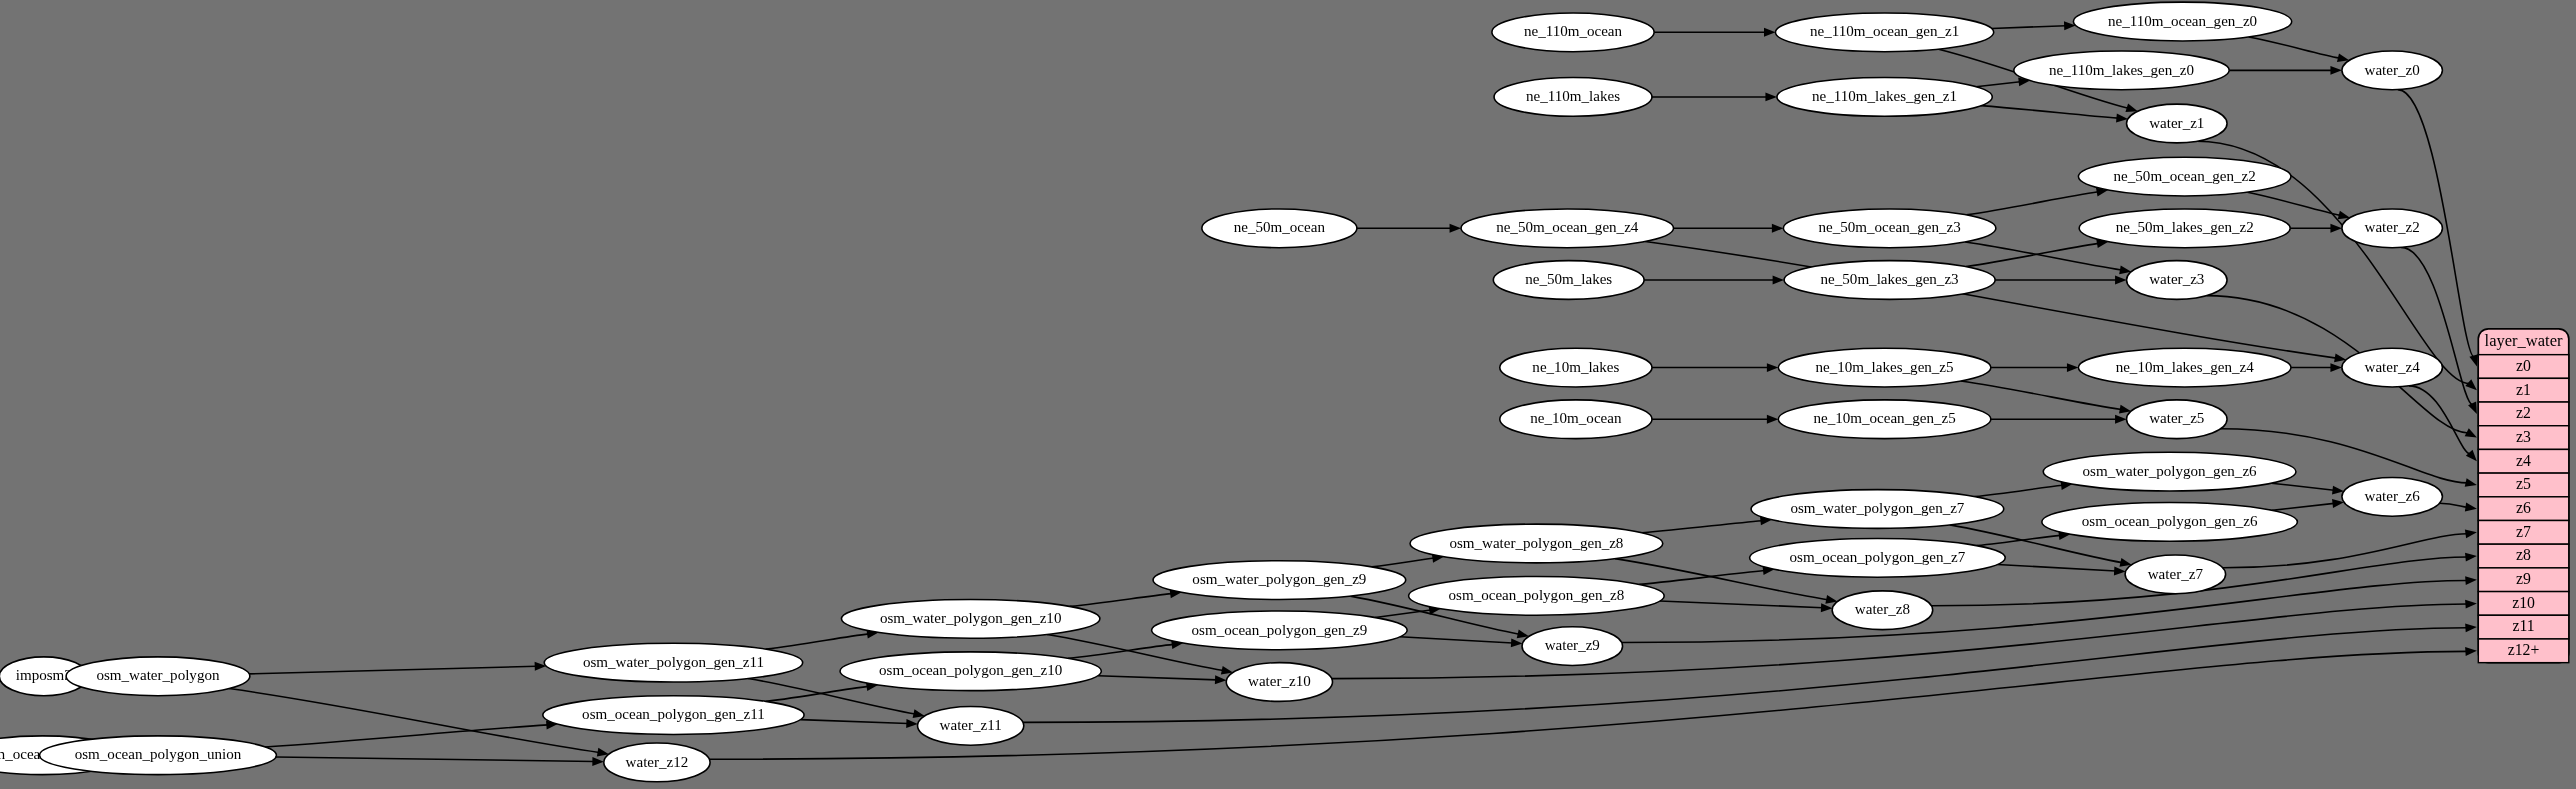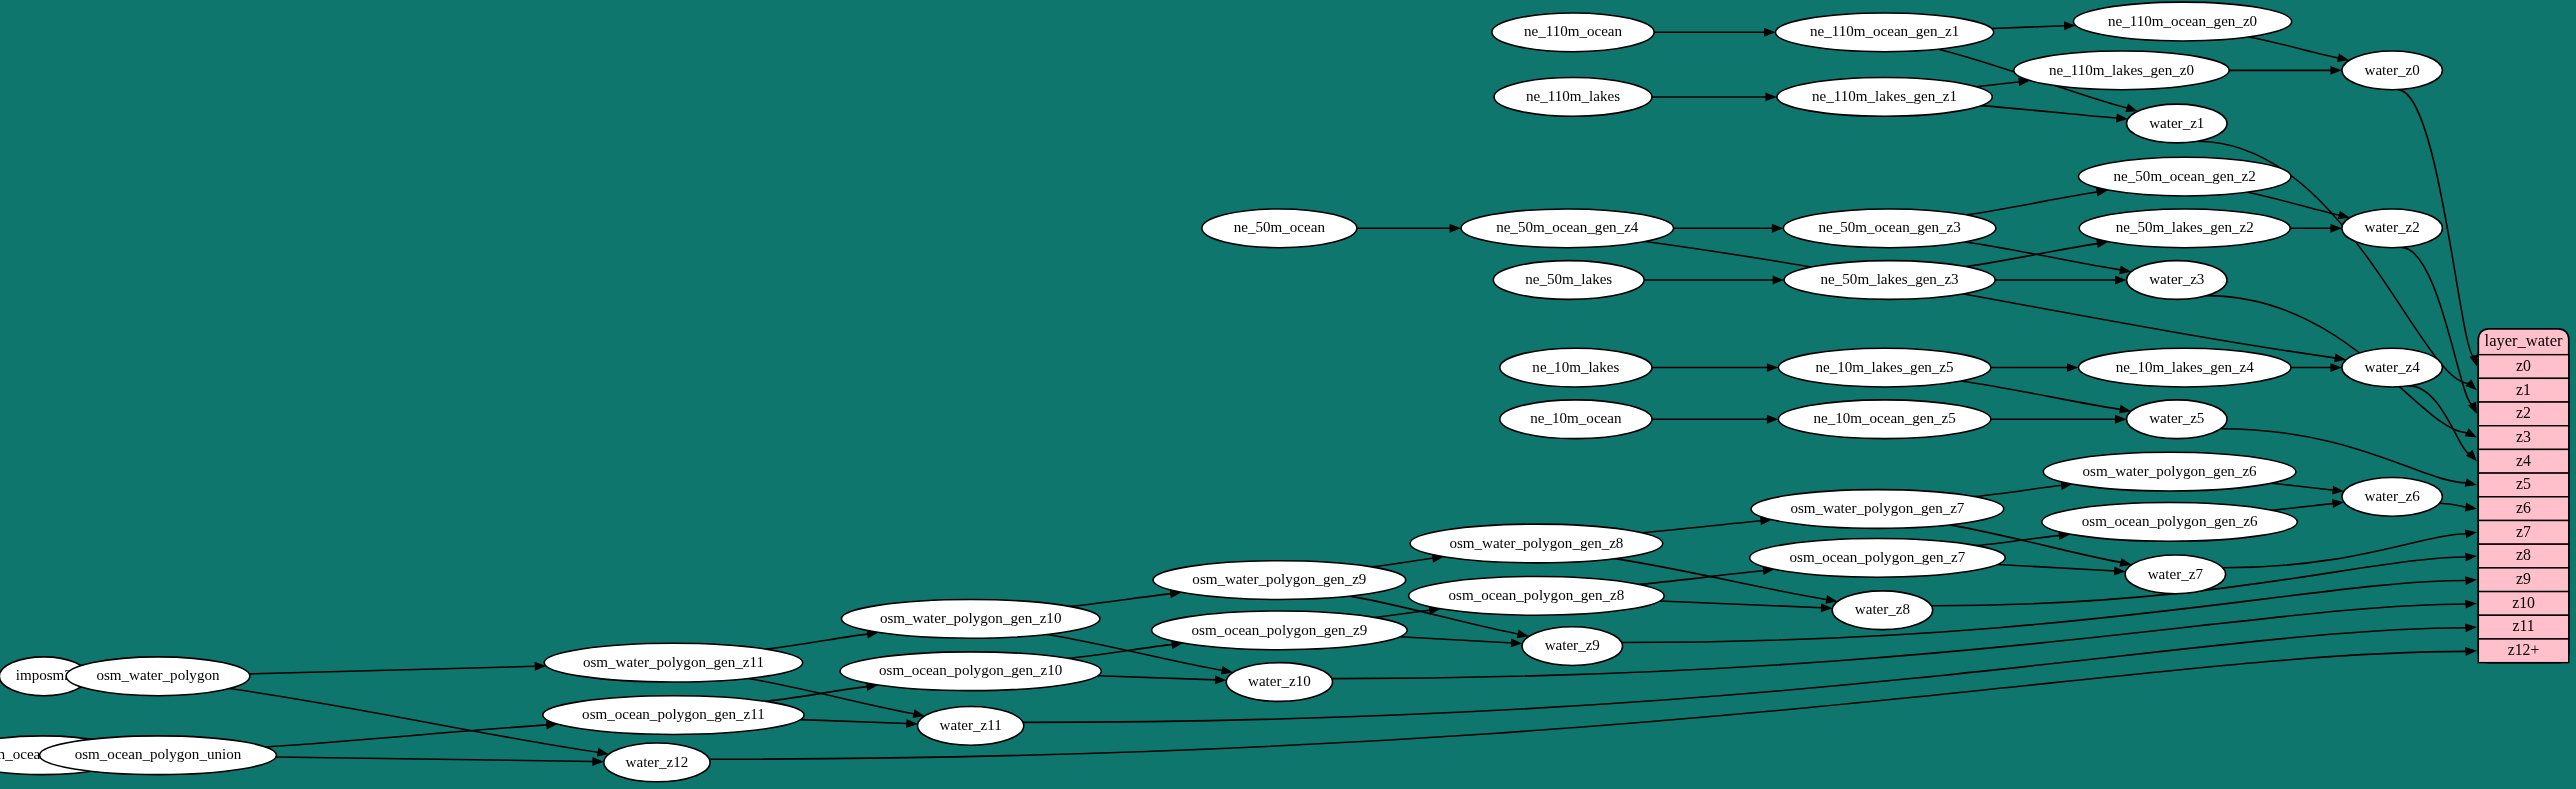--- a/index.html
+++ b/index.html
@@ -1,16 +1,16 @@
 <!DOCTYPE html>
 <html style="font-size:11.5px"><head>
 <meta charset="utf-8">
 <style>
   html,body{margin:0;padding:0;background:#ffffff;}
-  #root{position:relative;width:2576px;height:789px;background:#0f766e;
+  #root{position:relative;width:2576px;height:789px;background:#737373;
         font-family:"Liberation Serif", serif;}
   svg{display:block;}
   .edge{fill:none;stroke:#000000;stroke-width:2.2;}
   .arrow{fill:#000000;stroke:none;}
   .node-ell{fill:#ffffff;stroke:#000000;stroke-width:2.2;}
   .node-lbl{font-family:"Liberation Serif", serif;font-size:21px;fill:#000000;
             text-anchor:middle;dominant-baseline:middle;}
   .legend-box{fill:#ffc0cb;stroke:#000000;stroke-width:2.4;}
   .legend-cell{fill:#ffc0cb;stroke:#000000;stroke-width:2.0;}
   .legend-title{font-family:"Liberation Serif", serif;font-size:23px;fill:#000000;

